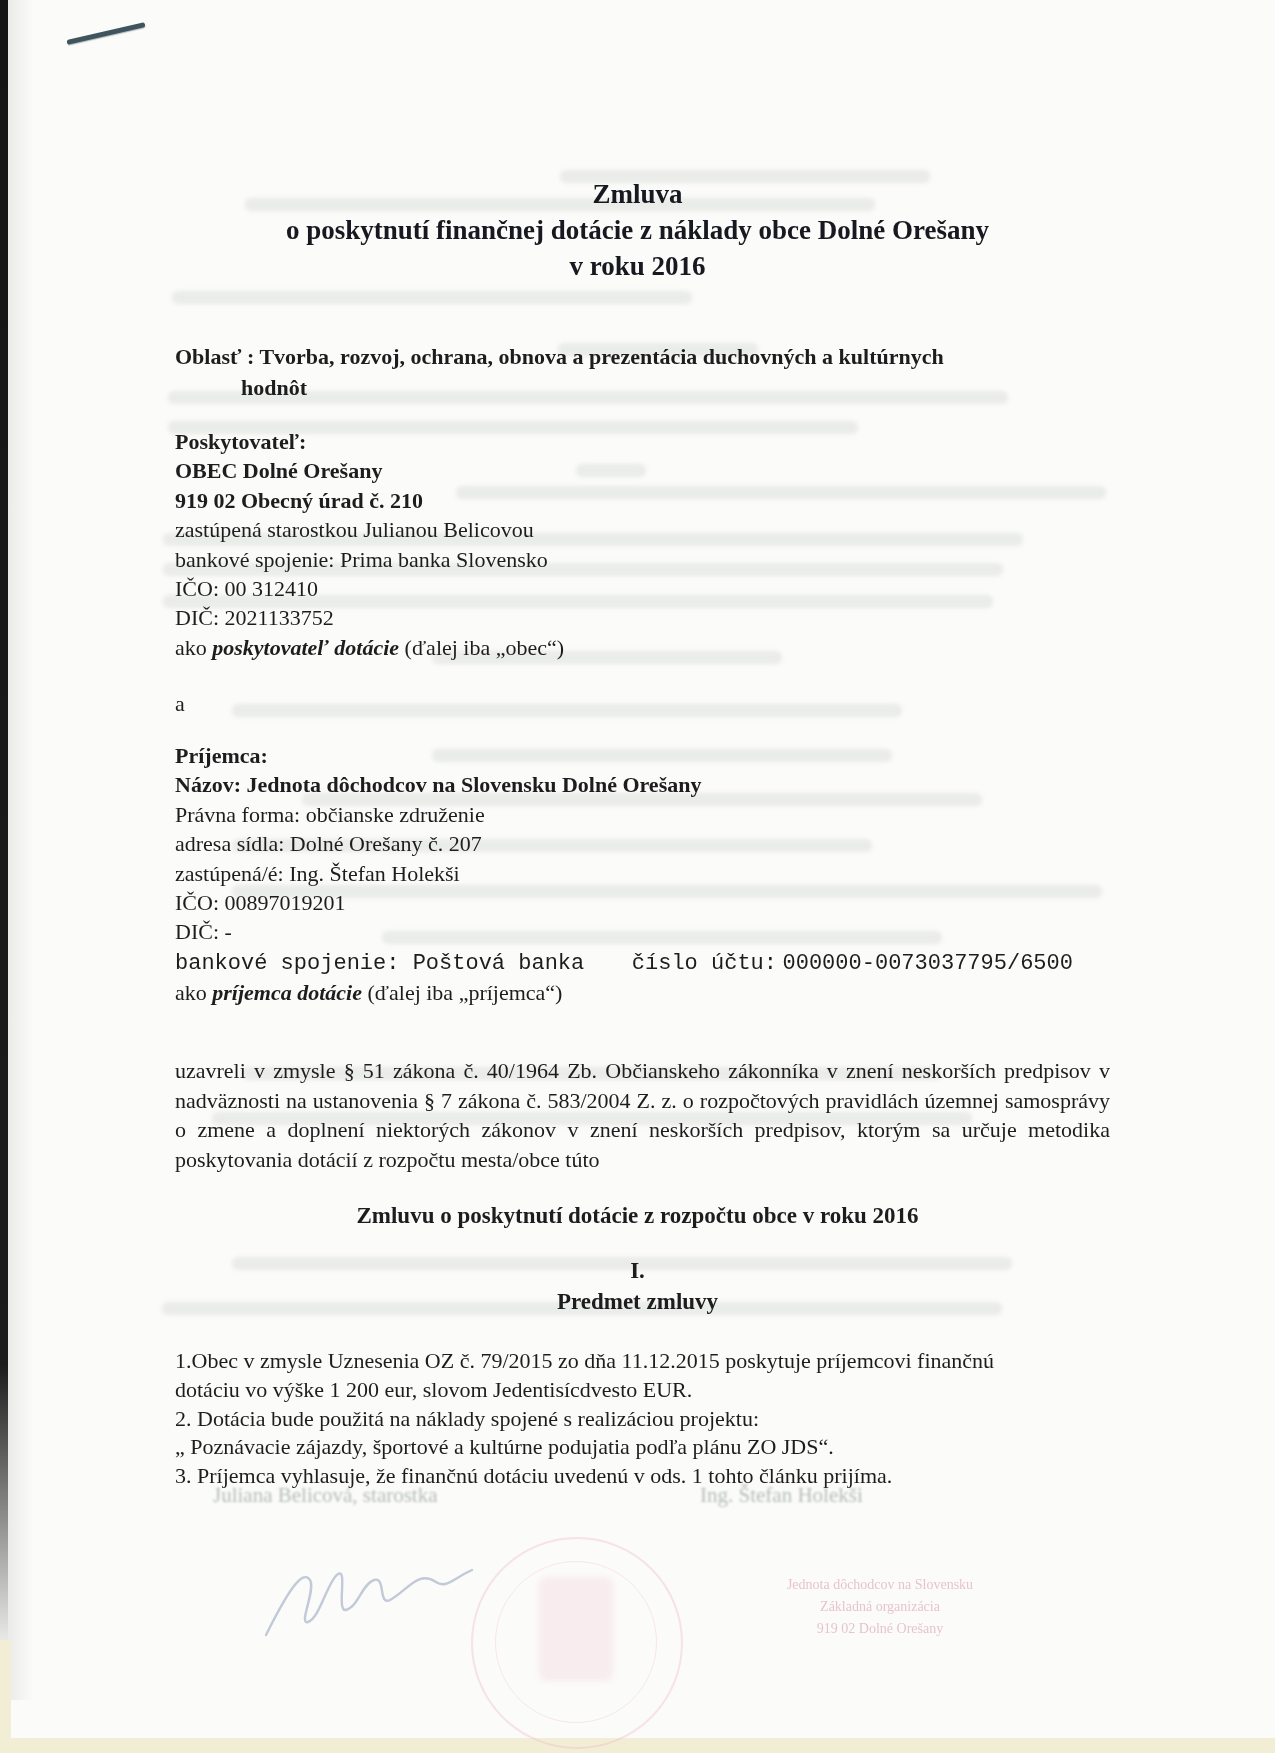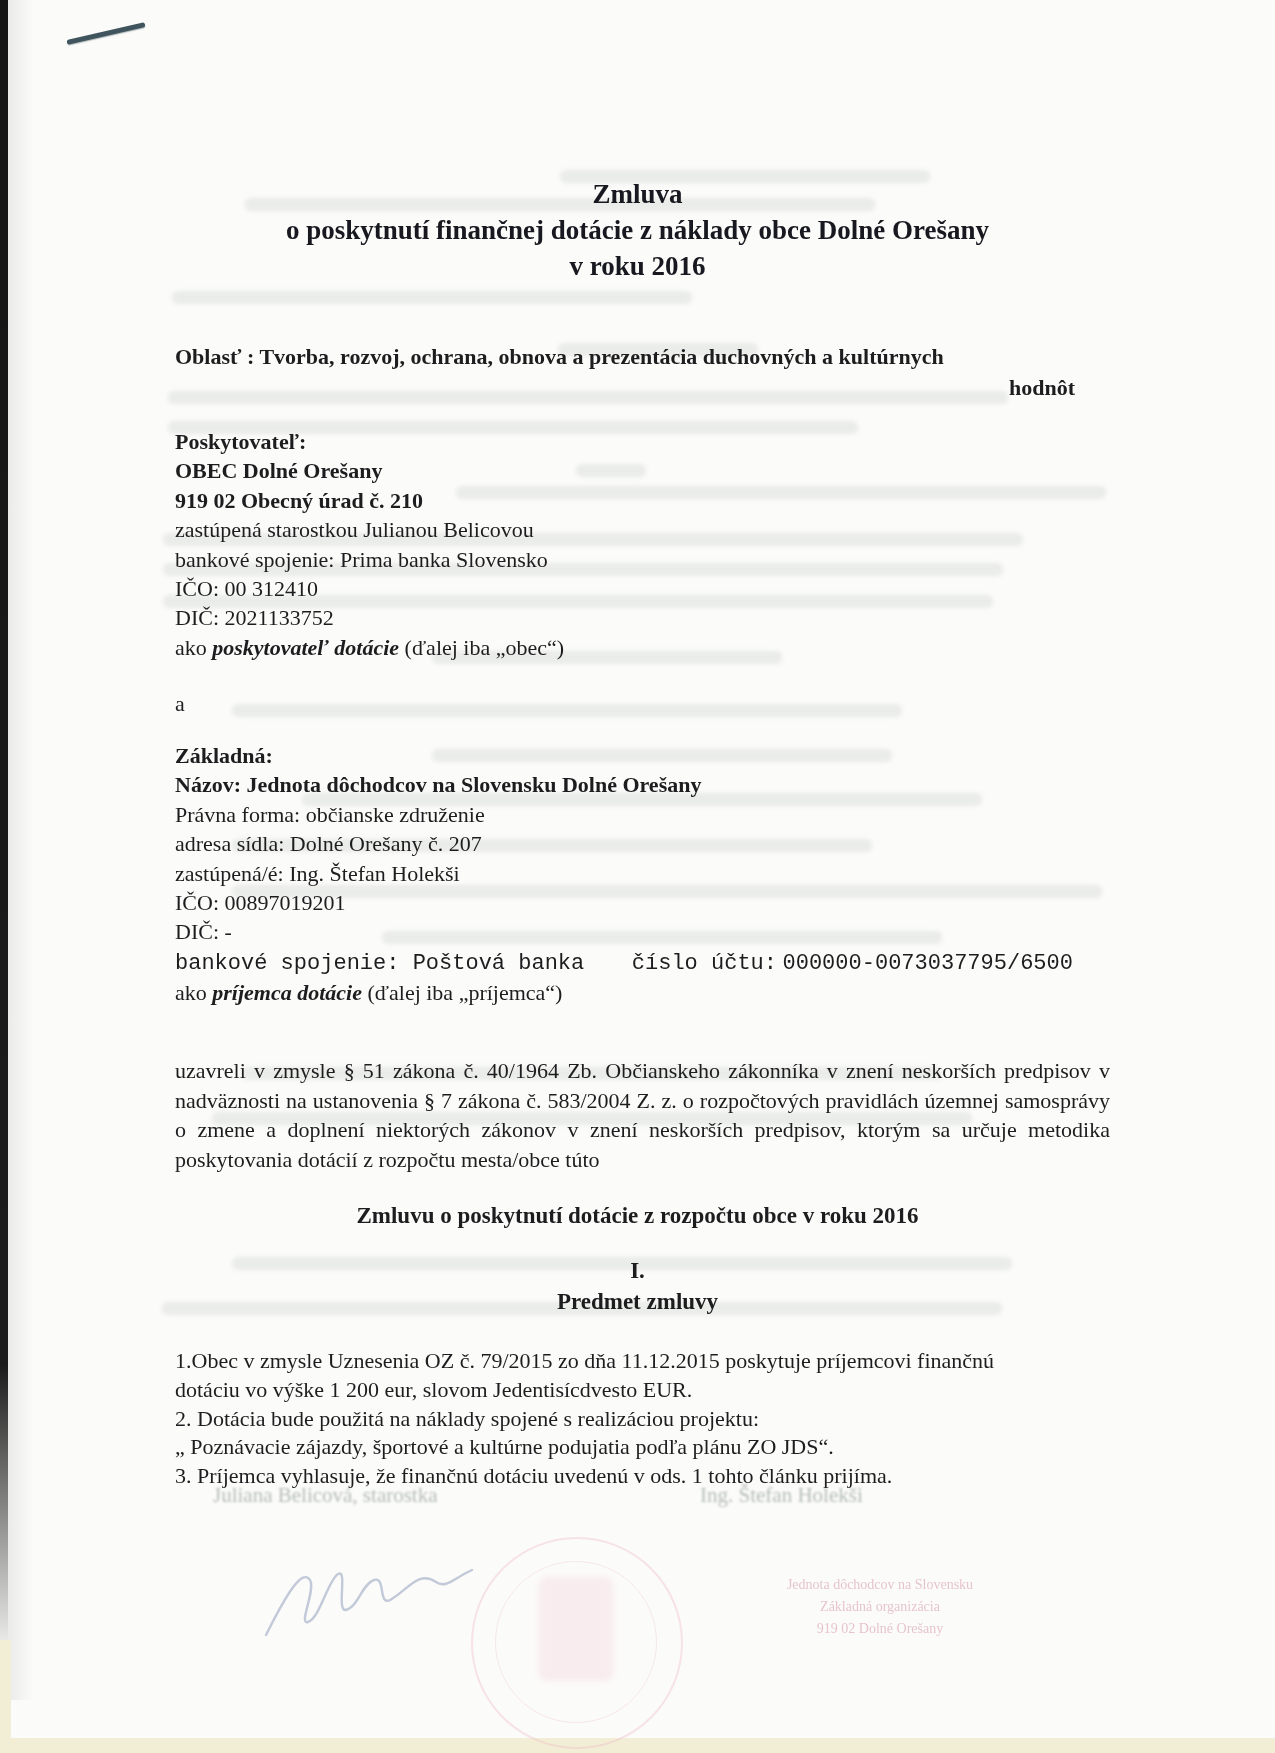--- a/index.html
+++ b/index.html
@@ -18,21 +18,21 @@
   .edge-shadow{position:absolute;left:8px;top:0;width:26px;height:1700px;
     background:linear-gradient(90deg,rgba(90,90,90,0.10),rgba(90,90,90,0));}
   .pen-mark{position:absolute;left:66px;top:31px;width:80px;height:5px;border-radius:3px;
     background:#3f545c;transform:rotate(-13deg);box-shadow:0 1px 1px rgba(60,80,90,.4);}
 
   
   .title{position:absolute;left:0;top:176px;width:1275px;text-align:center;
     font-weight:bold;font-size:27px;line-height:36px;color:#181820;}
   .oblast{position:absolute;left:175px;top:341px;width:900px;
     font-weight:bold;font-size:22px;line-height:31px;}
-  .oblast .indent{margin-left:66px;text-align:right;}
+  .oblast .indent{margin-left:66px;}
   .block{position:absolute;font-size:22px;line-height:29.4px;}
   .provider{left:175px;top:427px;width:760px;}
   .connector{left:175px;top:689px;width:60px;}
   .recipient{left:175px;top:741px;width:900px;}
   .b{font-weight:bold;}
   .bi{font-weight:bold;font-style:italic;}
   .bankrow span{display:inline-block;font-family:Liberation Mono, monospace;}
   .acct-label{margin-left:42px;}
   .acct-value{}
 
@@ -118,21 +118,21 @@
     <div>IČO: 00 312410</div>
     <div>DIČ: 2021133752</div>
     <div>
       <span>ako </span><span class="bi">poskytovateľ dotácie</span><span> (ďalej iba „obec“)</span>
     </div>
   </div>
 
   <div class="block connector">a</div>
 
   <div class="block recipient">
-    <div class="b">Základná:</div>
+    <div class="b">Príjemca:</div>
     <div class="b">Názov: Jednota dôchodcov na Slovensku Dolné Orešany</div>
     <div>Právna forma: občianske združenie</div>
     <div>adresa sídla: Dolné Orešany č. 207</div>
     <div>zastúpená/é: Ing. Štefan Holekši</div>
     <div>IČO: 00897019201</div>
     <div>DIČ: -</div>
     <div class="bankrow">
       <span>bankové spojenie: Poštová banka</span>
       <span class="acct-label">číslo účtu:</span>
       <span class="acct-value">000000-0073037795/6500</span>

